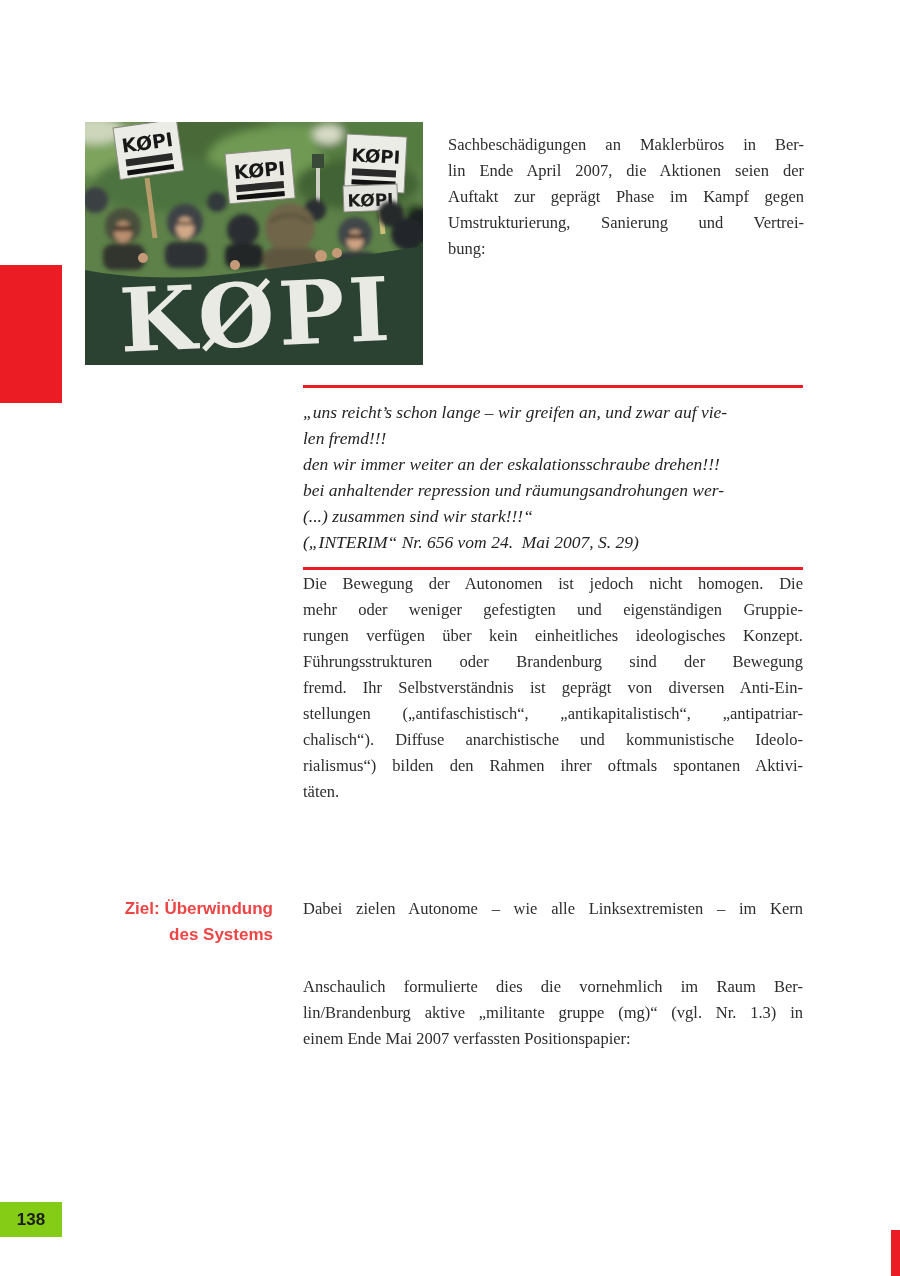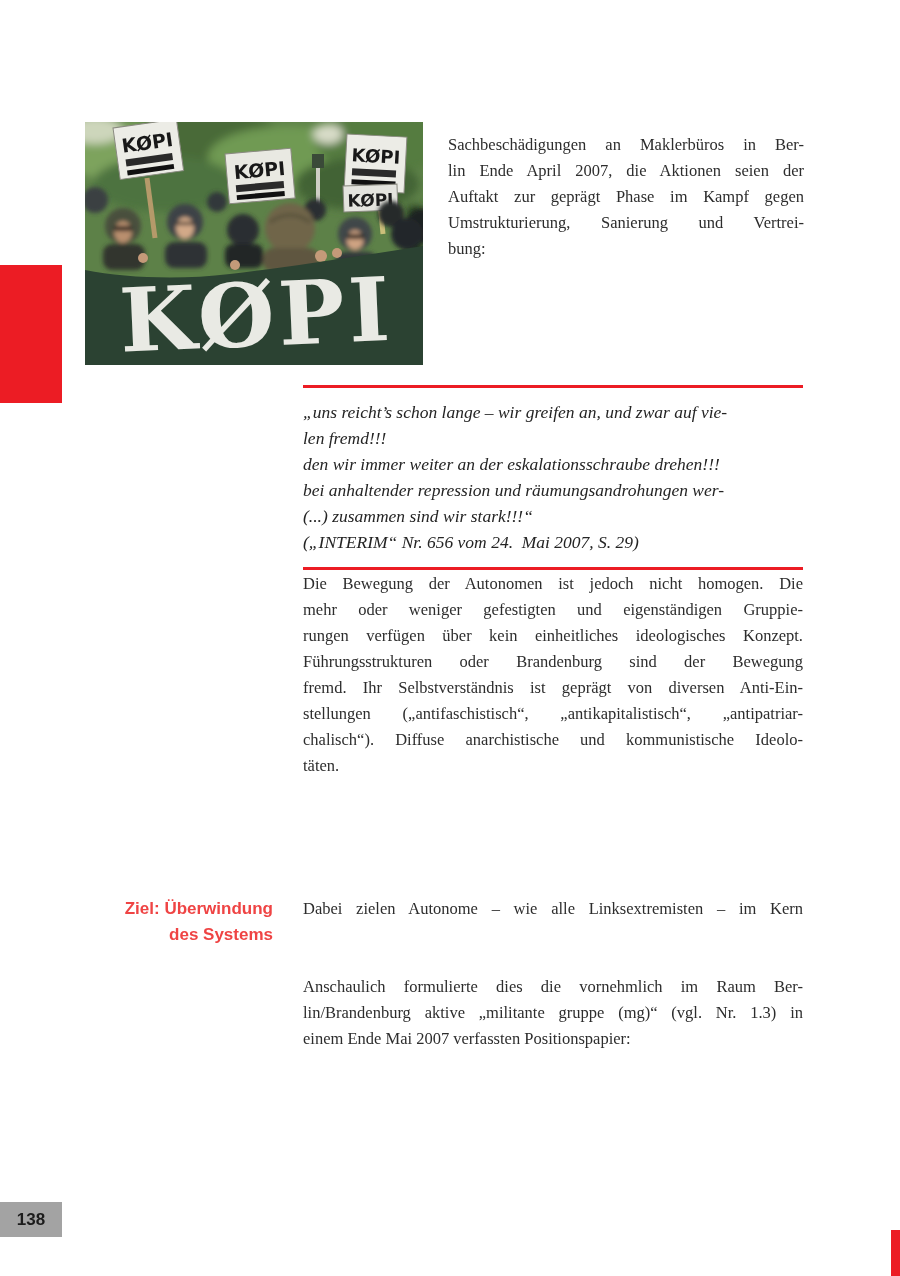--- a/index.html
+++ b/index.html
@@ -31,21 +31,21 @@
 
   
   .margin-note{left:85px;top:896px;width:188px;text-align:right;
                font-family:"Liberation Sans",sans-serif;font-weight:bold;font-size:17px;
                line-height:26px;color:#ef4444;}
 
   
   .thumb-red{left:0;top:265px;width:62px;height:138px;background:#ec1c24;}
 
   
-  .pagenum{left:0;top:1202px;width:62px;height:35px;background:#a3a3a3;
+  .pagenum{left:0;top:1202px;width:62px;height:35px;background:#84cc16;
            font-family:"Liberation Sans",sans-serif;font-weight:bold;font-size:17px;color:#1b1b1b;
            display:flex;align-items:center;justify-content:center;}
 
   
   .corner-red{left:891px;top:1230px;width:9px;height:46px;background:#ec1c24;}
 </style>
 </head>
 <body>
 
 <div class="page">
@@ -169,20 +169,21 @@
     </div>
 
   <div class="abs para p1">
       <div class="jline">Die Bewegung der Autonomen ist jedoch nicht homogen. Die</div>
       <div class="jline">mehr oder weniger gefestigten und eigenständigen Gruppie-</div>
       <div class="jline">rungen verfügen über kein einheitliches ideologisches Konzept.</div>
       <div class="jline">Führungsstrukturen oder Brandenburg sind der Bewegung</div>
       <div class="jline">fremd. Ihr Selbstverständnis ist geprägt von diversen Anti-Ein-</div>
       <div class="jline">stellungen („antifaschistisch“, „antikapitalistisch“, „antipatriar-</div>
       <div class="jline">chalisch“). Diffuse anarchistische und kommunistische Ideolo-</div>
+      <div class="jline">rialismus“) bilden den Rahmen ihrer oftmals spontanen Aktivi-</div>
       <div class="jline last">täten.</div>
     </div>
 
   <div class="abs margin-note">
       <div class="mline">Ziel: Überwindung</div>
       <div class="mline last">des Systems</div>
     </div>
 
   <div class="abs para p2">
       <div class="jline">Dabei zielen Autonome – wie alle Linksextremisten – im Kern</div>

